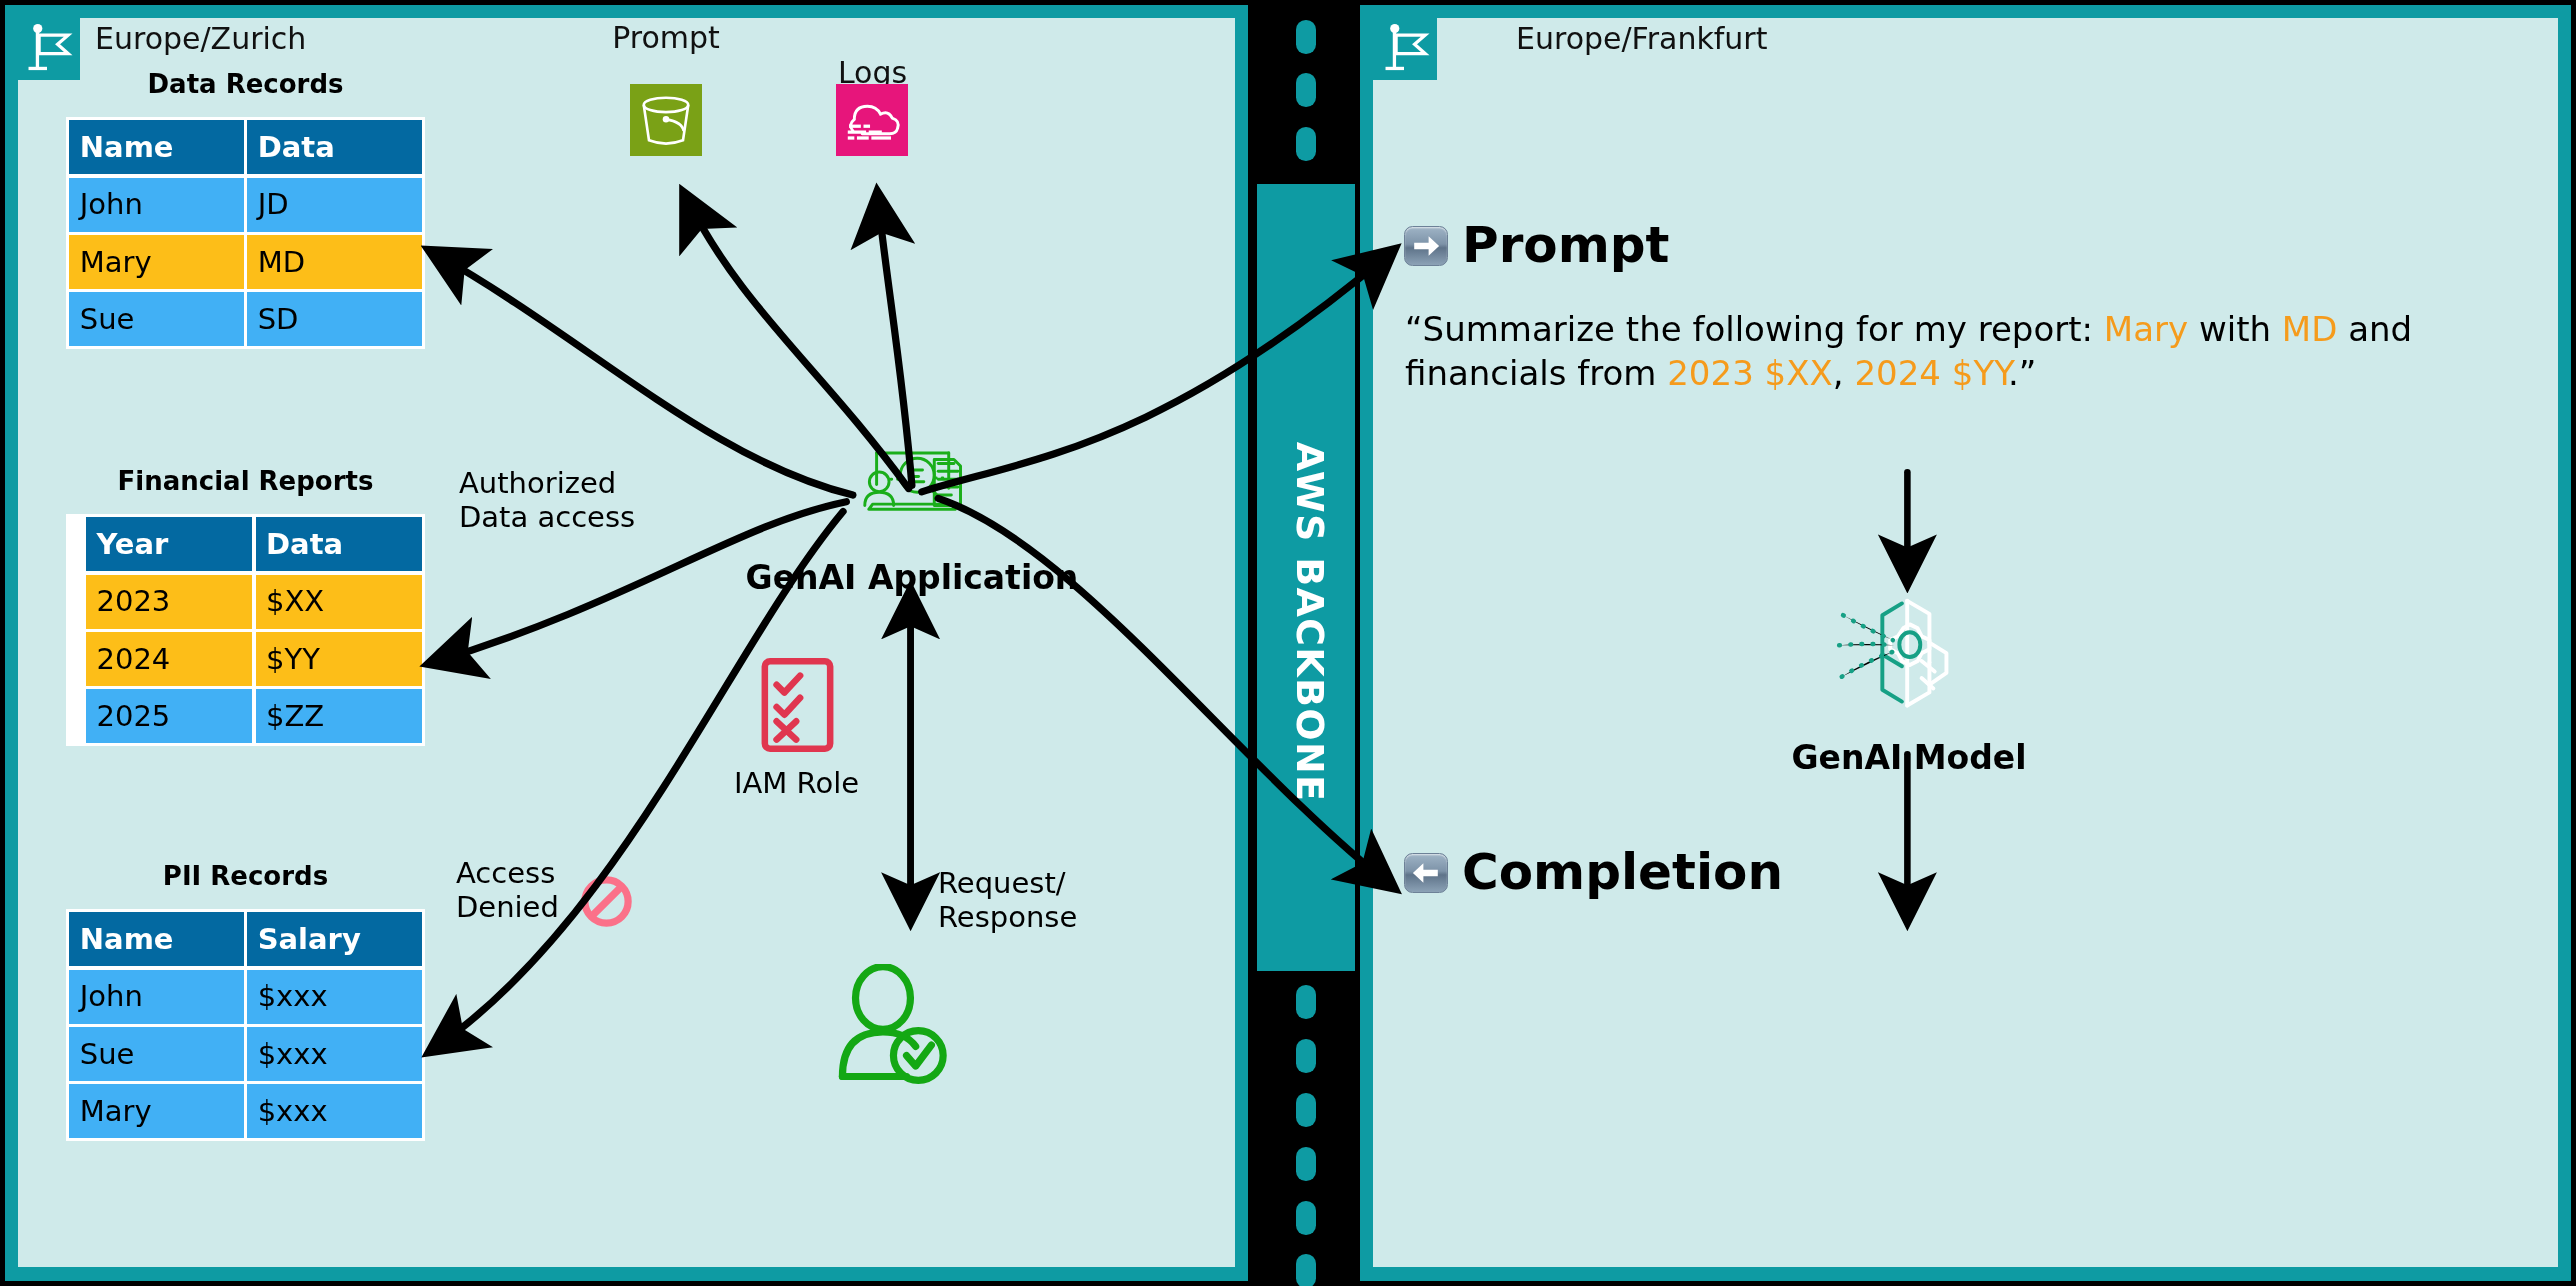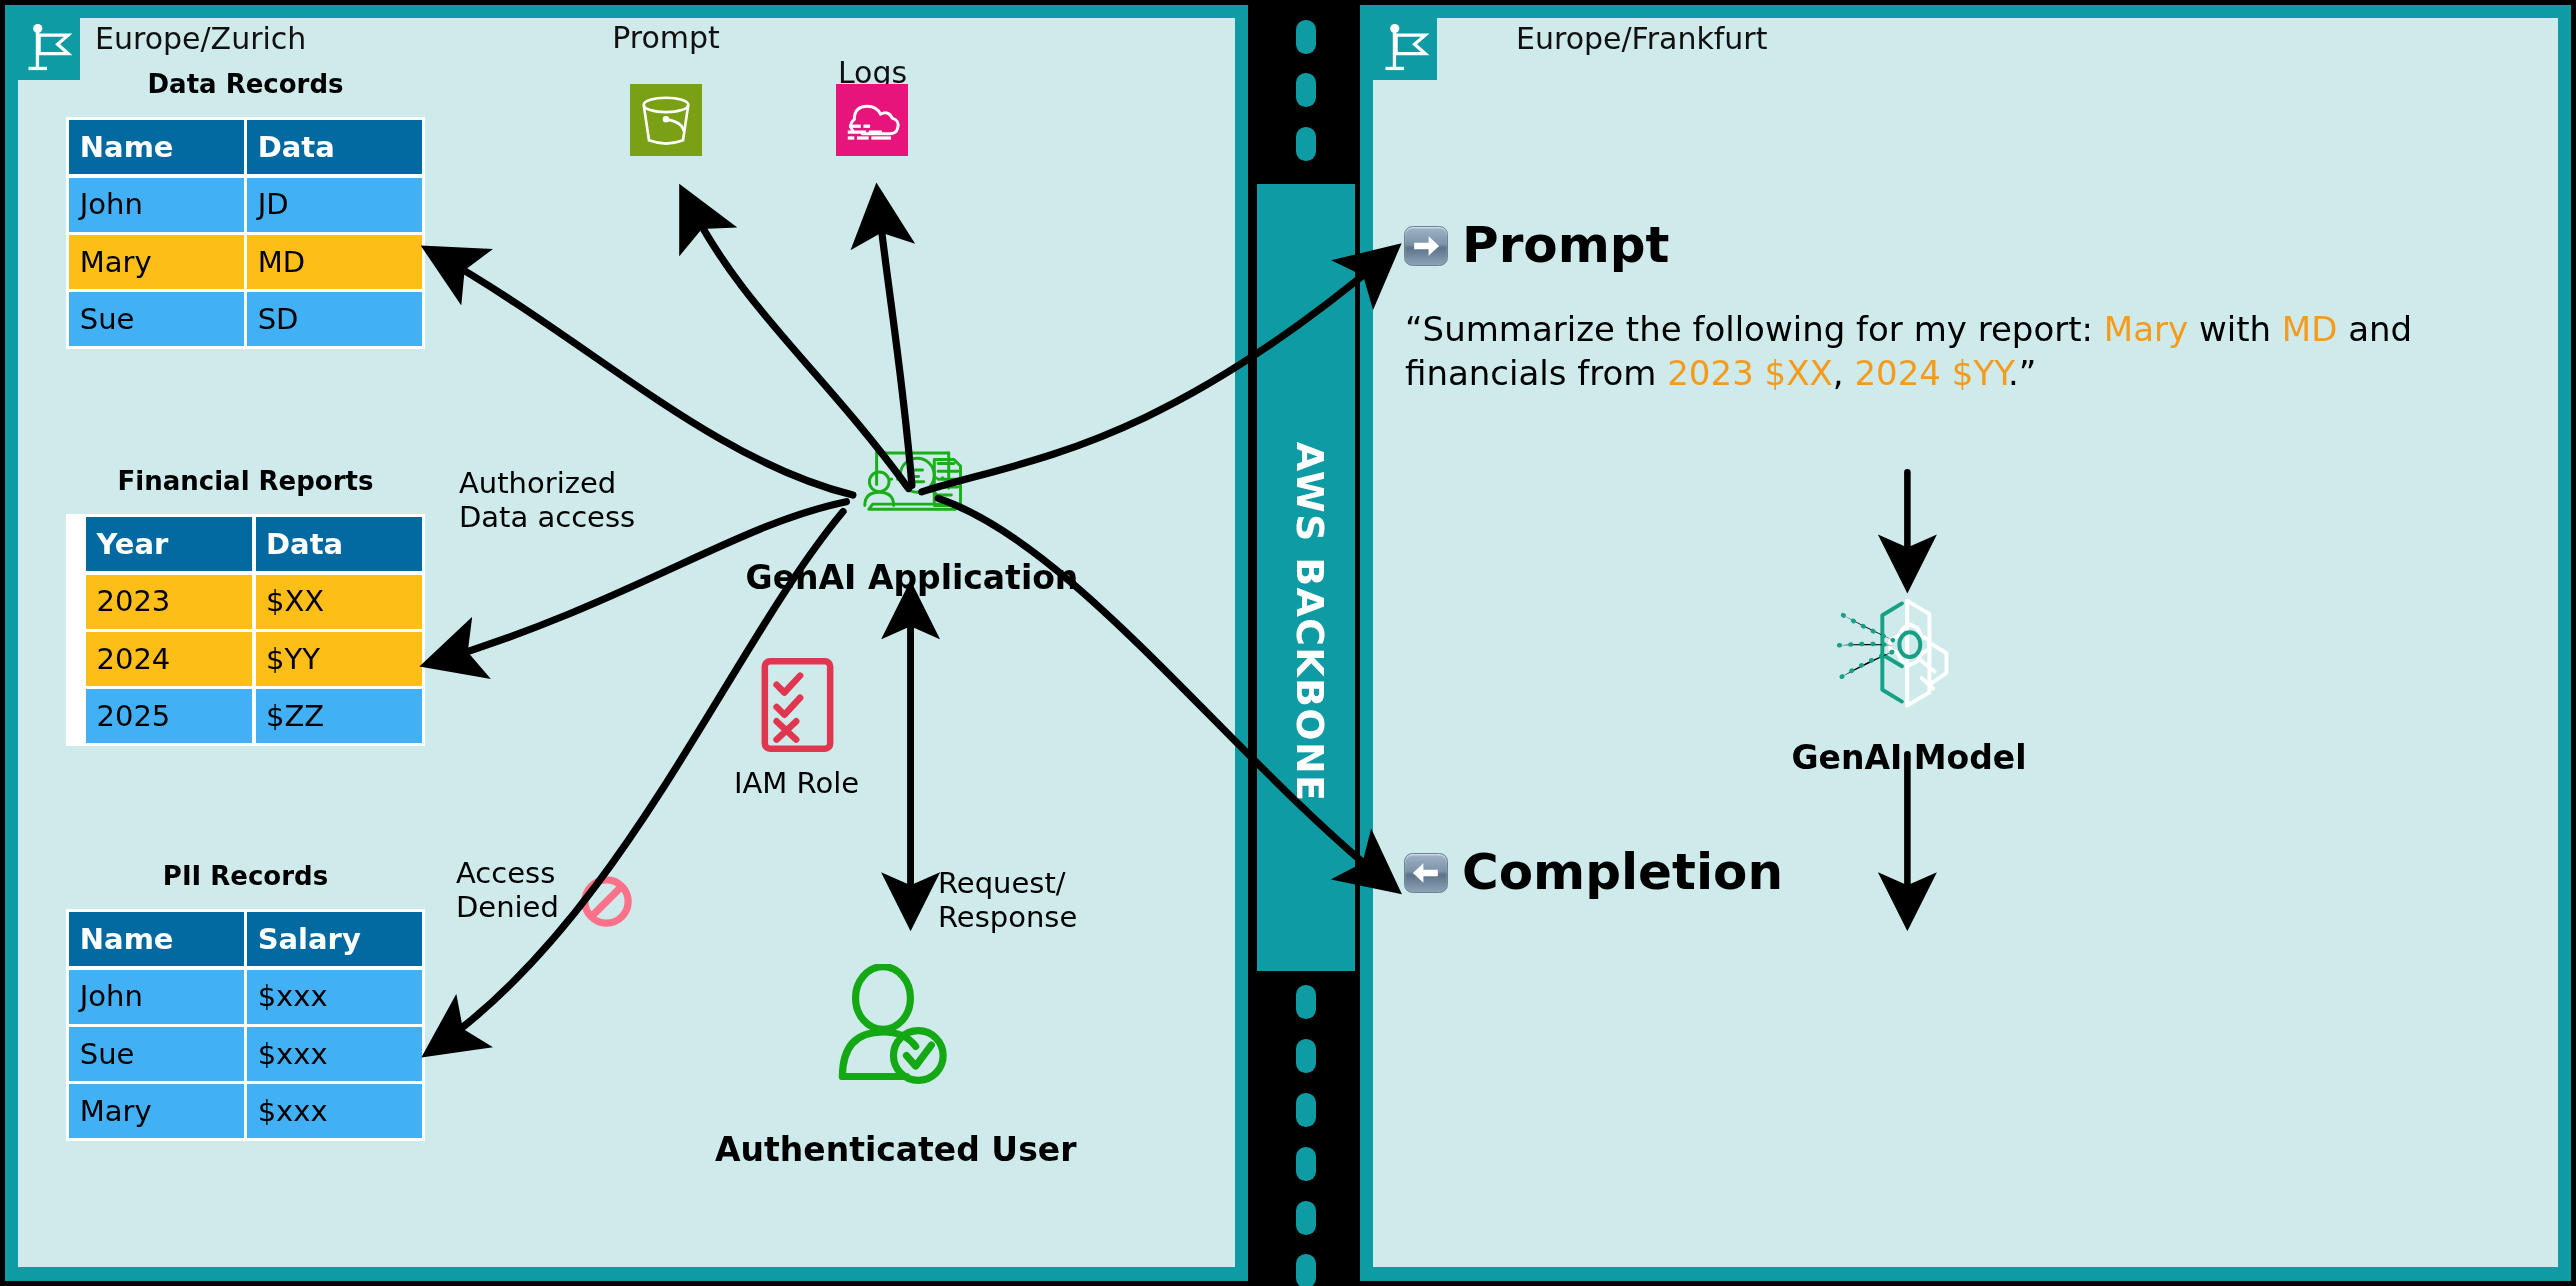--- a/index.html
+++ b/index.html
@@ -176,21 +176,20 @@
     <svg width="115" height="121" viewBox="0 0 175 185">
       <g fill="none" stroke="#14a814" stroke-width="11" stroke-linecap="round" stroke-linejoin="round">
         <ellipse cx="76" cy="52" rx="42" ry="48"></ellipse>
         <path d="M14 172 Q14 104 76 104 Q110 104 126 126"></path>
         <path d="M14 172 H112"></path>
         <circle cx="130" cy="140" r="38"></circle>
         <path d="M112 140 L126 156 L150 124"></path>
       </g>
     </svg>
   </div>
-  <div class="lbl-b" style="left:715px;top:1130px;width:354px;font-size:33px;">Authenticated User</div>
 
   <div class="lbl" style="left:459px;top:466px;">Authorized
 Data access</div>
   <div class="lbl" style="left:456px;top:856px;">Access
 Denied</div>
   <div class="svc" style="left:577px;top:872px;">
     <svg width="59" height="59" viewBox="0 0 90 90">
       <circle cx="45" cy="45" r="33" fill="none" stroke="#fb7189" stroke-width="11"></circle>
       <path d="M23 67 L67 23" stroke="#fb7189" stroke-width="11" stroke-linecap="round"></path>
     </svg>

